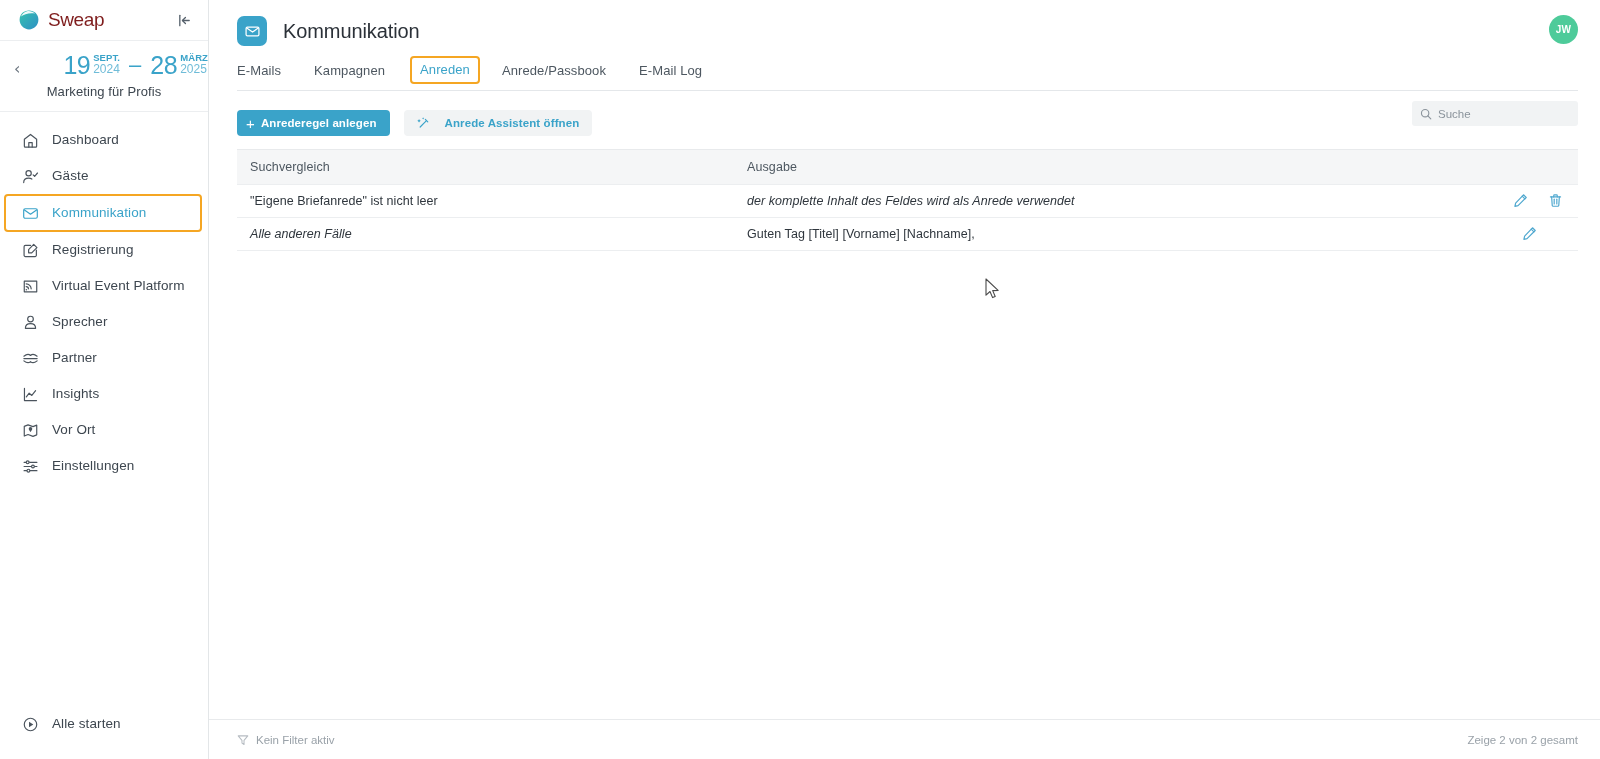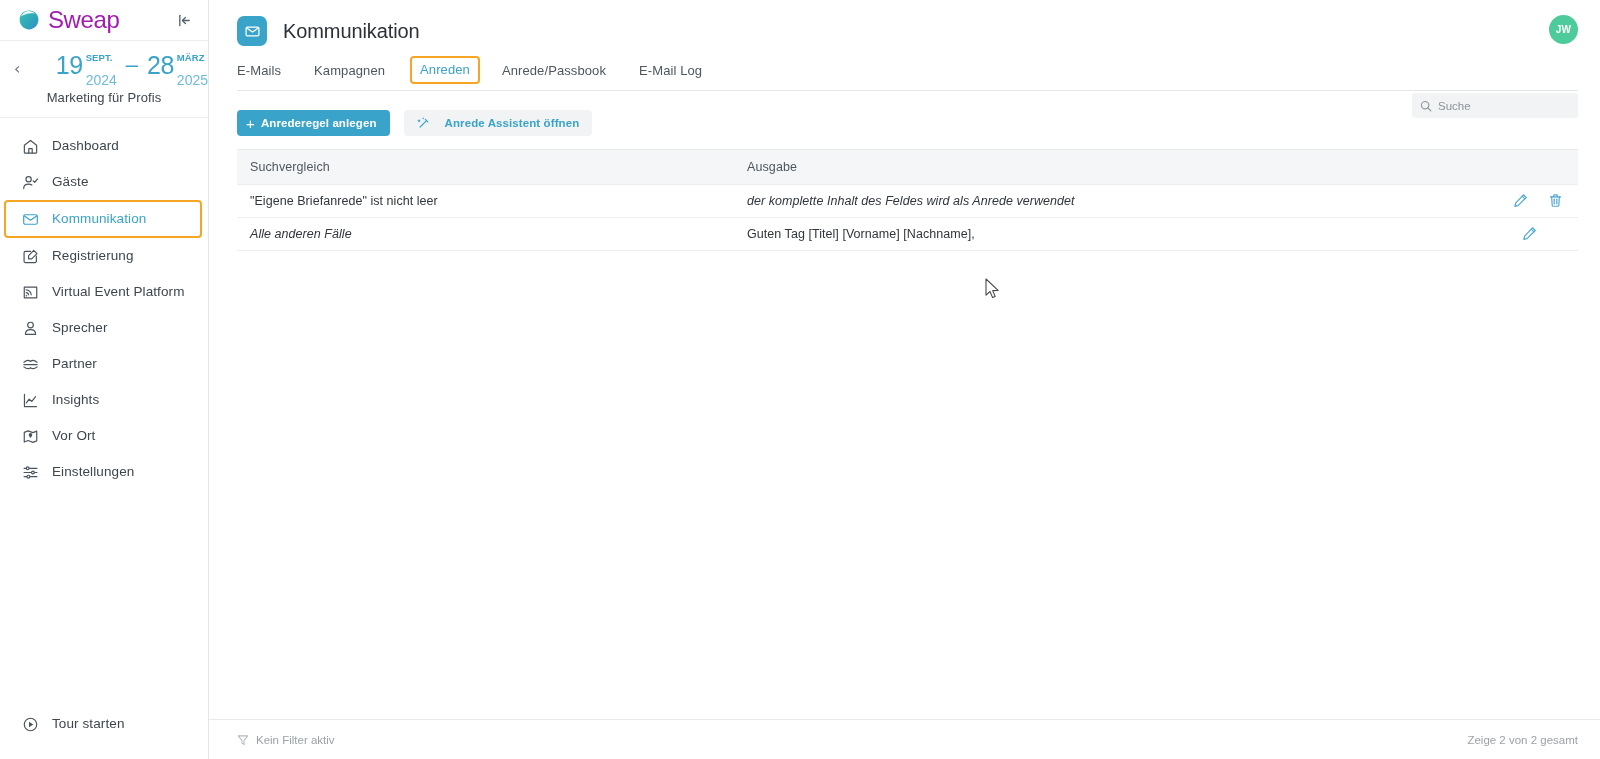--- a/index.html
+++ b/index.html
@@ -21,22 +21,22 @@
     position: relative;
   }
   .sb-logo-row {
     height: 41px;
     display: flex; align-items: center;
     padding: 0 14px 0 18px;
     border-bottom: 1px solid #eceef0;
   }
   .logo-mark { width: 22px; height: 22px; flex: 0 0 22px; position: relative; }
   .logo-text {
-    font-size: 24px; letter-spacing: -0.4px;
-    color: #a21caf; font-weight: 400; margin-left: 8px;
+    font-size: 19px; letter-spacing: -0.4px;
+    color: #7f1d1d; font-weight: 400; margin-left: 8px;
   }
   .collapse-btn {
     margin-left: auto; width: 20px; height: 20px;
     display: flex; align-items: center; justify-content: center;
     color: #55606b; cursor: pointer;
   }
 
   .sb-event {
     padding: 10px 0 12px 0;
     border-bottom: 1px solid #eceef0;
@@ -53,21 +53,21 @@
   }
   .dnum {
     font-size: 25px; color: #3aa3c9; font-weight: 400; line-height: 28px;
     letter-spacing: -0.5px;
   }
   .dsub {
     display: inline-block; margin-left: 3px; margin-top: 2px;
     vertical-align: top; line-height: 10px;
   }
   .dsub .m { display:block; font-size: 9.5px; color: #3aa3c9; font-weight: 700; letter-spacing: 0.1px;}
-  .dsub .y { display:block; font-size: 14px; color: #6fbcd8; font-weight: 400; margin-top: 12px;}
+  .dsub .y { display:block; font-size: 12px; color: #6fbcd8; font-weight: 400; margin-top: 1px;}
   .ddash { font-size: 22px; color: #3aa3c9; margin: 0 9px; line-height: 28px; }
   .sb-event-name {
     text-align: center; font-size: 13px; color: #3d464f;
     margin-top: 5px; letter-spacing: 0.1px;
   }
 
   .sb-nav { padding-top: 10px; flex: 1 1 auto; }
   .nav-item {
     display: flex; align-items: center;
     height: 36px; padding-left: 20px;
@@ -153,21 +153,21 @@
   .btn-soft {
     background: #f1f3f4; color: #3aa3c9;
     font-size: 11.5px; font-weight: 700;
     border: none; border-radius: 4px;
     height: 26px; padding: 0 13px;
     display: inline-flex; align-items: center; cursor: pointer;
     margin-left: 14px; letter-spacing: 0.1px; gap: 8px;
   }
   .btn-soft .wand { margin-right: 7px; display: flex; align-items: center; }
   .search-box {
-    position: absolute; right: 22px; top: 2px;
+    position: absolute; right: 22px; top: 10px;
     width: 166px; height: 25px; background: #f1f3f4;
     border-radius: 3px; display: flex; align-items: center;
     padding: 0 8px; cursor: text;
   }
   .search-box .s-ico { color: #8b949c; display: flex; align-items: center; margin-right: 6px; }
   .search-box input {
     border: none; outline: none; background: transparent;
     font-family: "Liberation Sans", sans-serif;
     font-size: 11.5px; color: #5b646d; width: 100%;
   }
@@ -382,21 +382,21 @@
     </nav>
 
     <div class="sb-bottom">
       <div class="nav-item">
         <span class="ni-ico">
           <svg width="17" height="17" viewBox="0 0 18 18" fill="none" stroke="currentColor" stroke-width="1.25" stroke-linecap="round" stroke-linejoin="round">
             <circle cx="9" cy="9" r="6.6"></circle>
             <path d="M7.4 6.2 L12 9 L7.4 11.8 Z" fill="currentColor" stroke="none"></path>
           </svg>
         </span>
-        <span class="ni-label">Tour starten</span>
+        <span class="ni-label">Alle starten</span>
       </div>
     </div>
   </aside>
 
   <section id="main">
 
     <div class="page-head">
       <div class="ph-row">
         <span class="ph-icon">
           <svg width="17" height="17" viewBox="0 0 18 18" fill="none" stroke="#ffffff" stroke-width="1.3" stroke-linecap="round" stroke-linejoin="round">

